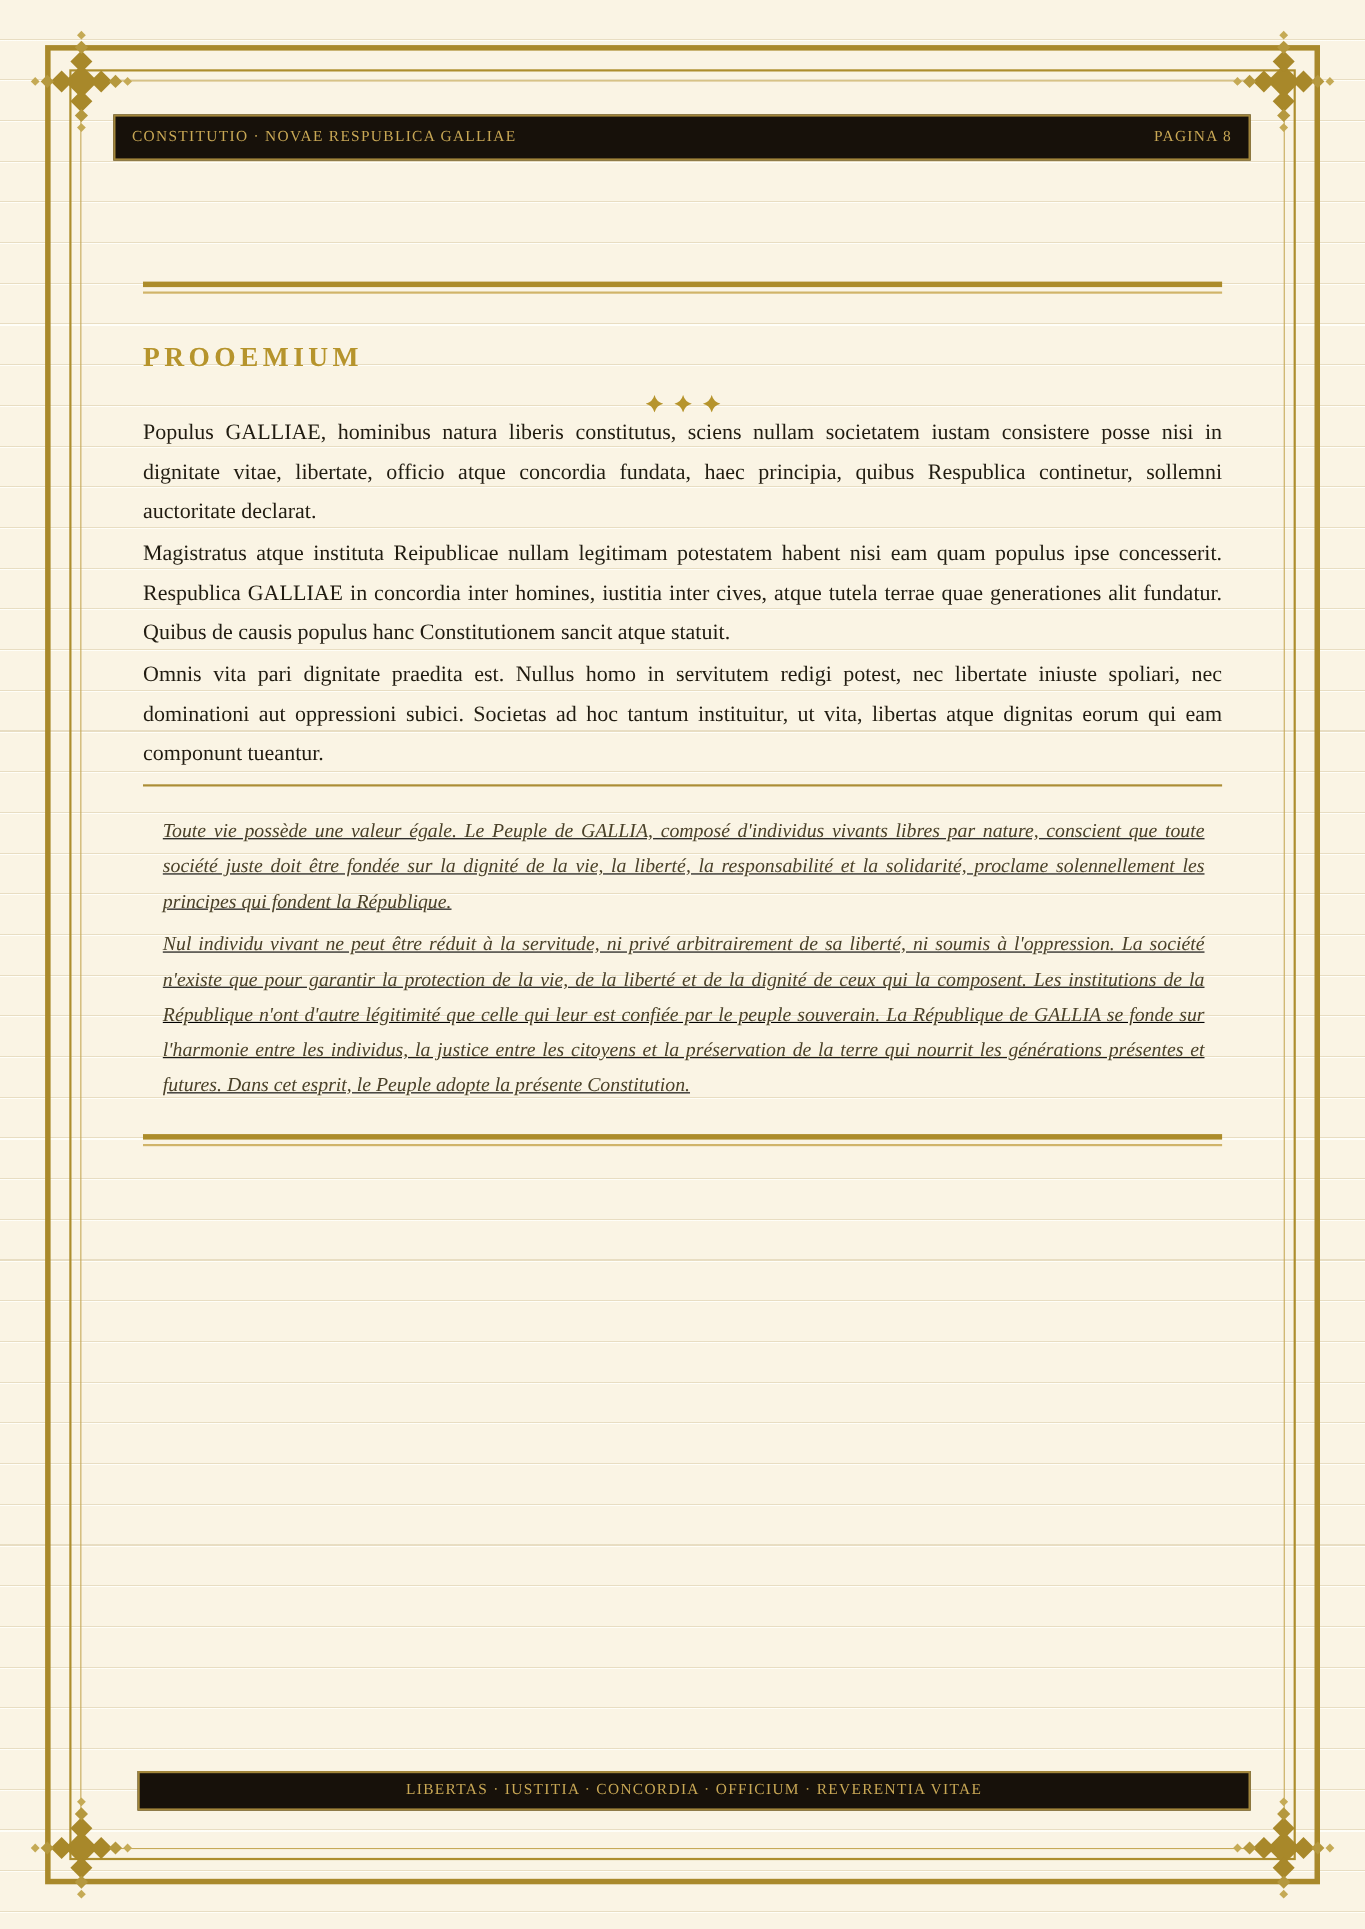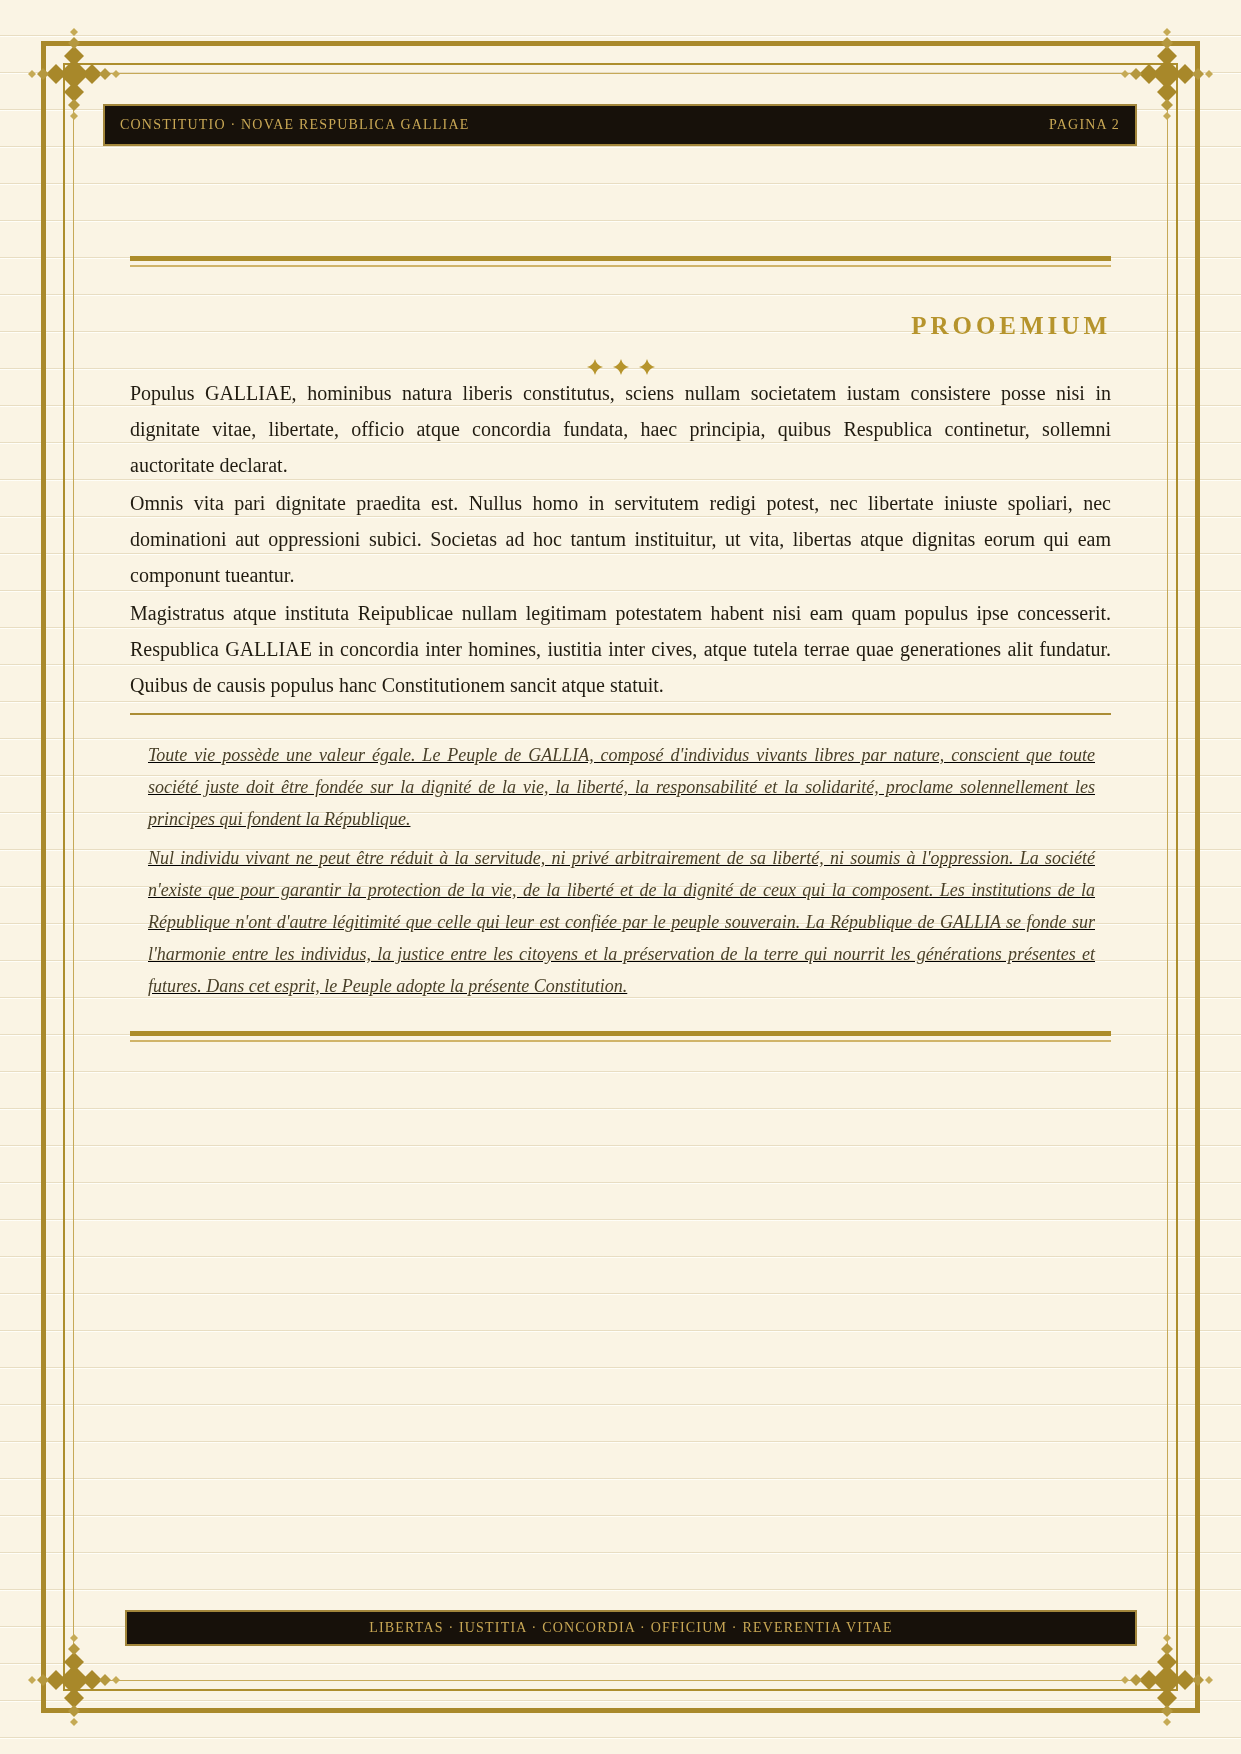--- a/index.html
+++ b/index.html
@@ -58,21 +58,21 @@
   }
 
   .sep-double .thick { height: 5px; background: #ac8c2a; }
   .sep-double .gap   { height: 4px; }
   .sep-double .thin  { height: 2px; background: #d0b469; }
   .sep-double.top    { margin-top: 256px; }
   .sep-double.bottom { margin-top: 29px; }
 
   .doc-title {
     margin: 46px 0 0 0;
-    text-align: right;
+    text-align: left;
     font-size: 25px;
     line-height: 26px;
     font-weight: bold;
     letter-spacing: 4px;
     color: #b6942c;
   }
 
   .diamond-row {
     margin-top: 20px;
     height: 16px;
@@ -147,21 +147,21 @@
     </svg>
   <svg class="corner bl" viewBox="-50 -50 100 100">
       <use href="#corner-ornament-def"></use>
     </svg>
   <svg class="corner br" viewBox="-50 -50 100 100">
       <use href="#corner-ornament-def"></use>
     </svg>
 
   <header class="bar header-bar">
     <span>CONSTITUTIO · NOVAE RESPUBLICA GALLIAE</span>
-    <span>PAGINA 2</span>
+    <span>PAGINA 8</span>
   </header>
 
   <main class="content">
 
     <div class="sep-double top">
       <div class="thick"></div>
       <div class="gap"></div>
       <div class="thin"></div>
     </div>
 
@@ -174,22 +174,22 @@
       <svg width="16" height="16" viewBox="-8 -8 16 16">
           <use href="#four-point-star-def"></use>
         </svg>
       <svg width="16" height="16" viewBox="-8 -8 16 16">
           <use href="#four-point-star-def"></use>
         </svg>
     </div>
 
     <div class="latin-block">
       <p>Populus GALLIAE, hominibus natura liberis constitutus, sciens nullam societatem iustam consistere posse nisi in dignitate vitae, libertate, officio atque concordia fundata, haec principia, quibus Respublica continetur, sollemni auctoritate declarat.</p>
+      <p>Magistratus atque instituta Reipublicae nullam legitimam potestatem habent nisi eam quam populus ipse concesserit. Respublica GALLIAE in concordia inter homines, iustitia inter cives, atque tutela terrae quae generationes alit fundatur. Quibus de causis populus hanc Constitutionem sancit atque statuit.</p>
       <p>Omnis vita pari dignitate praedita est. Nullus homo in servitutem redigi potest, nec libertate iniuste spoliari, nec dominationi aut oppressioni subici. Societas ad hoc tantum instituitur, ut vita, libertas atque dignitas eorum qui eam componunt tueantur.</p>
-      <p>Magistratus atque instituta Reipublicae nullam legitimam potestatem habent nisi eam quam populus ipse concesserit. Respublica GALLIAE in concordia inter homines, iustitia inter cives, atque tutela terrae quae generationes alit fundatur. Quibus de causis populus hanc Constitutionem sancit atque statuit.</p>
     </div>
 
     <hr class="sep-thin">
 
     <div class="french-block">
       <p>Toute vie possède une valeur égale. Le Peuple de GALLIA, composé d'individus vivants libres par nature, conscient que toute société juste doit être fondée sur la dignité de la vie, la liberté, la responsabilité et la solidarité, proclame solennellement les principes qui fondent la République.</p>
       <p>Nul individu vivant ne peut être réduit à la servitude, ni privé arbitrairement de sa liberté, ni soumis à l'oppression. La société n'existe que pour garantir la protection de la vie, de la liberté et de la dignité de ceux qui la composent. Les institutions de la République n'ont d'autre légitimité que celle qui leur est confiée par le peuple souverain. La République de GALLIA se fonde sur l'harmonie entre les individus, la justice entre les citoyens et la préservation de la terre qui nourrit les générations présentes et futures. Dans cet esprit, le Peuple adopte la présente Constitution.</p>
     </div>
 
     <div class="sep-double bottom">

